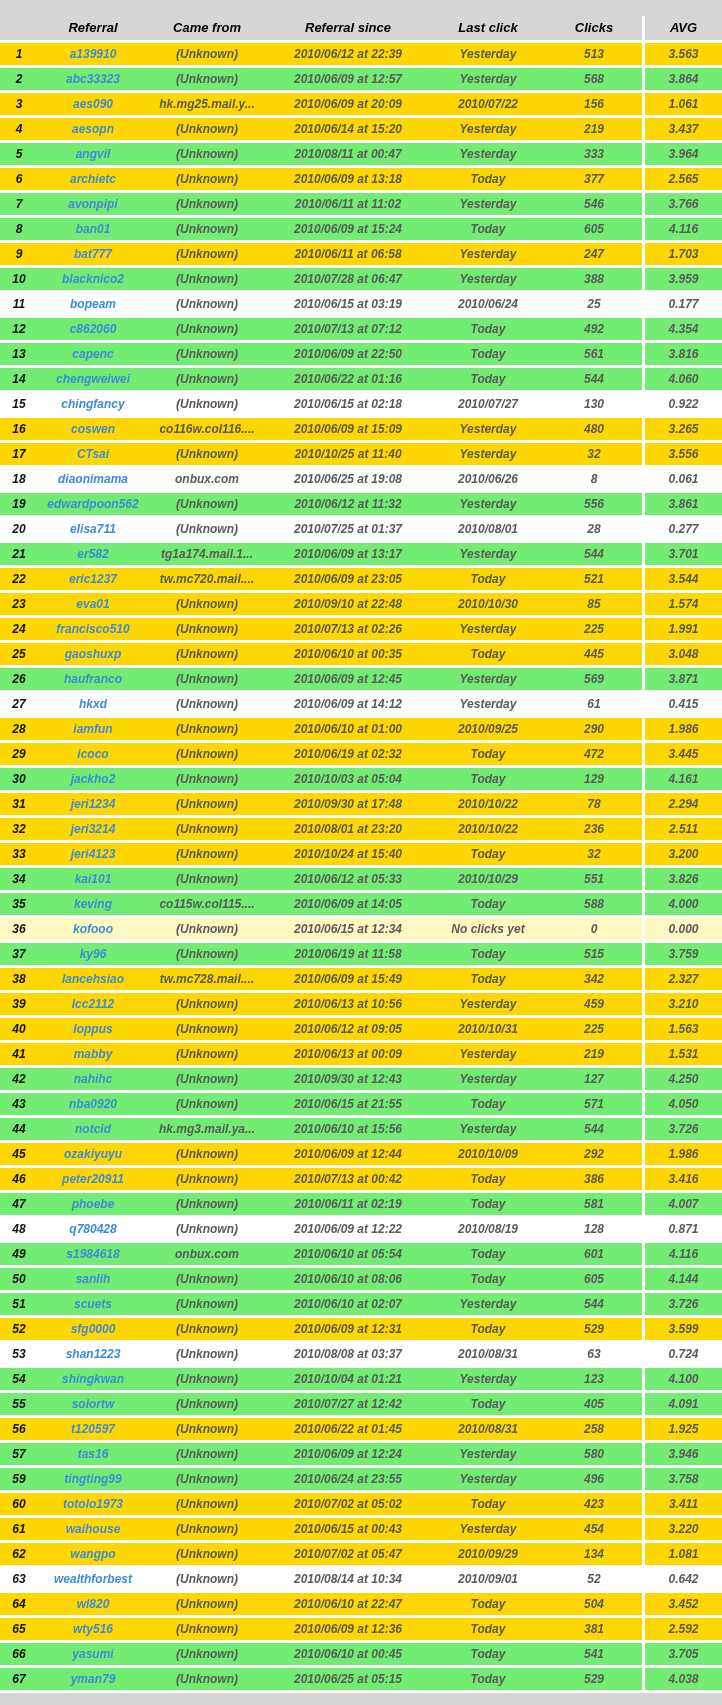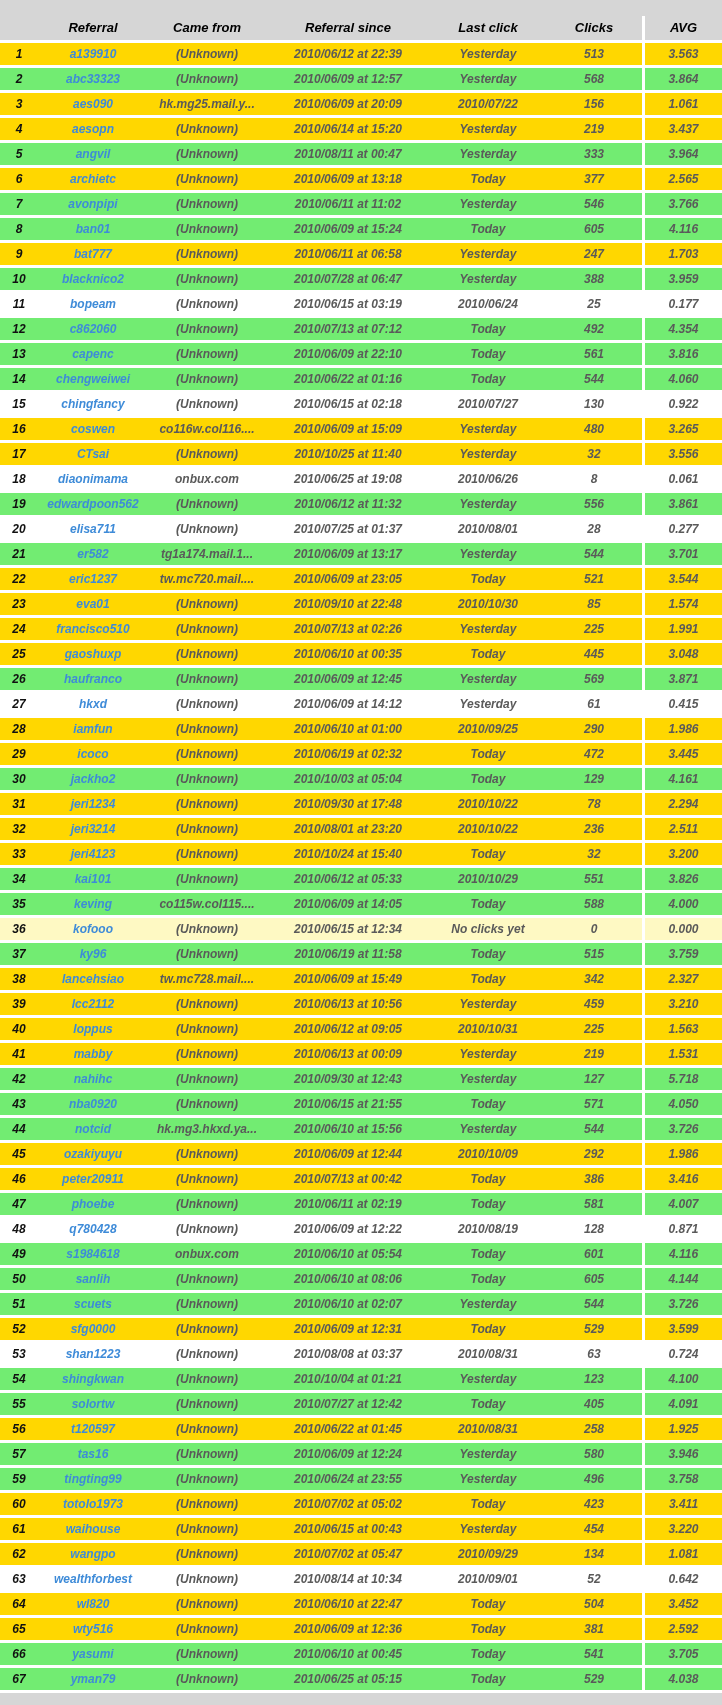--- a/index.html
+++ b/index.html
@@ -184,21 +184,21 @@
         <td class="col-from">(Unknown)</td>
         <td class="col-since">2010/07/13 at 07:12</td>
         <td class="col-last">Today</td>
         <td class="col-clk">492</td>
         <td class="col-avg">4.354</td>
       </tr>
       <tr class="green">
         <td class="col-num">13</td>
         <td class="col-ref">capenc</td>
         <td class="col-from">(Unknown)</td>
-        <td class="col-since">2010/06/09 at 22:10</td>
+        <td class="col-since">2010/06/09 at 22:50</td>
         <td class="col-last">Today</td>
         <td class="col-clk">561</td>
         <td class="col-avg">3.816</td>
       </tr>
       <tr class="green">
         <td class="col-num">14</td>
         <td class="col-ref">chengweiwei</td>
         <td class="col-from">(Unknown)</td>
         <td class="col-since">2010/06/22 at 01:16</td>
         <td class="col-last">Today</td>
@@ -448,35 +448,35 @@
         <td class="col-clk">219</td>
         <td class="col-avg">1.531</td>
       </tr>
       <tr class="green">
         <td class="col-num">42</td>
         <td class="col-ref">nahihc</td>
         <td class="col-from">(Unknown)</td>
         <td class="col-since">2010/09/30 at 12:43</td>
         <td class="col-last">Yesterday</td>
         <td class="col-clk">127</td>
-        <td class="col-avg">5.718</td>
+        <td class="col-avg">4.250</td>
       </tr>
       <tr class="green">
         <td class="col-num">43</td>
         <td class="col-ref">nba0920</td>
         <td class="col-from">(Unknown)</td>
         <td class="col-since">2010/06/15 at 21:55</td>
         <td class="col-last">Today</td>
         <td class="col-clk">571</td>
         <td class="col-avg">4.050</td>
       </tr>
       <tr class="green">
         <td class="col-num">44</td>
         <td class="col-ref">notcid</td>
-        <td class="col-from">hk.mg3.hkxd.ya...</td>
+        <td class="col-from">hk.mg3.mail.ya...</td>
         <td class="col-since">2010/06/10 at 15:56</td>
         <td class="col-last">Yesterday</td>
         <td class="col-clk">544</td>
         <td class="col-avg">3.726</td>
       </tr>
       <tr class="yellow">
         <td class="col-num">45</td>
         <td class="col-ref">ozakiyuyu</td>
         <td class="col-from">(Unknown)</td>
         <td class="col-since">2010/06/09 at 12:44</td>

